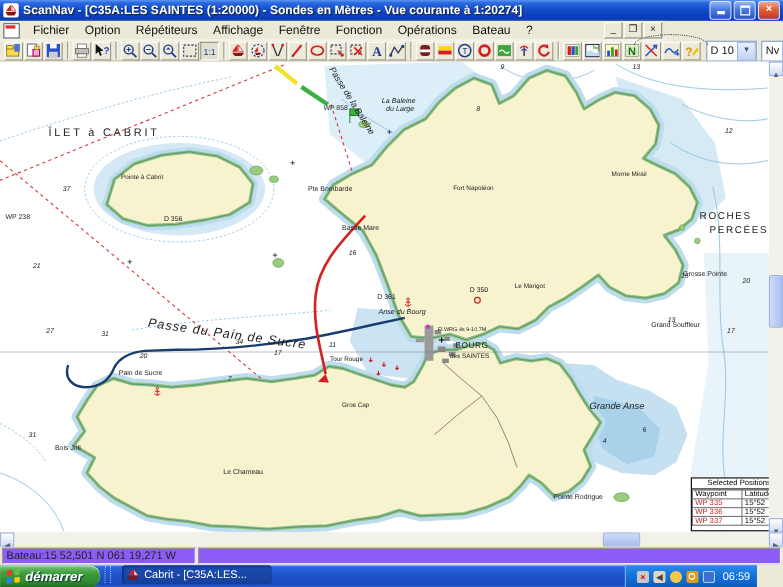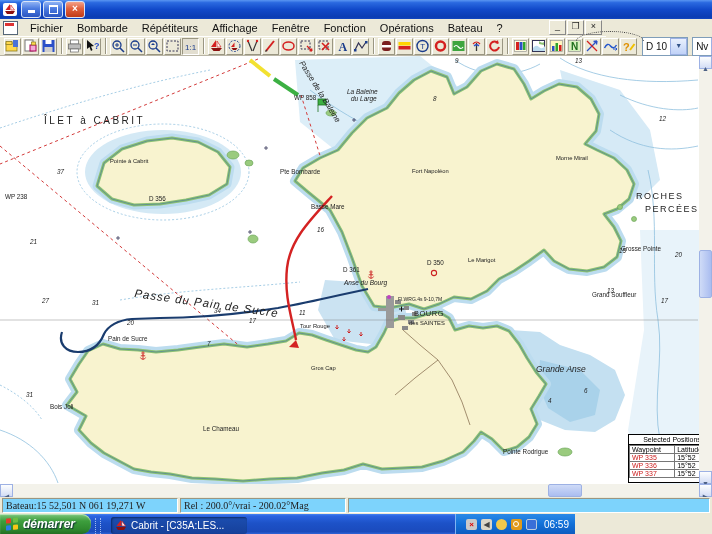--- a/index.html
+++ b/index.html
@@ -67,25 +67,25 @@
     color:#4d6185;text-align:center;box-sizing:border-box;}
   #vsb{position:absolute;left:699px;top:56px;width:13px;height:428px;background:#f3f2ea;}
   #hsb{position:absolute;left:0;top:484px;width:712px;height:13px;background:#f3f2ea;}
   #vsb .thumb{position:absolute;left:0;top:194px;width:13px;height:48px;background:linear-gradient(90deg,#cfdbf7,#aabdf0);border:1px solid #9db1e4;box-sizing:border-box;border-radius:2px;}
   #hsb .thumb{position:absolute;left:548px;top:0;width:34px;height:13px;background:linear-gradient(180deg,#cfdbf7,#aabdf0);border:1px solid #9db1e4;box-sizing:border-box;border-radius:2px;}
   .sb-glyph{font-size:7px;line-height:11px;}
   
   #statusbar{position:absolute;left:0;top:497px;width:712px;height:17px;background:#ECE9D8;
     display:flex;align-items:center;font-size:10px;color:#222;}
   .sfield{height:13px;line-height:13px;border:1px solid;border-color:#9a9682 #fff #fff #9a9682;
-    padding:0 3px;margin-left:2px;white-space:nowrap;overflow:hidden;background:#7dd3fc;font-family:Liberation Serif, serif;}
-  
-  #taskbar{position:absolute;left:0;top:514px;width:575px;height:20px;
+    padding:0 3px;margin-left:2px;white-space:nowrap;overflow:hidden;background:#8b5cf6;}
+  
+  #taskbar{position:absolute;left:0;top:514px;width:688px;height:20px;
     background:linear-gradient(180deg,#4483f4 0%,#2a63e0 10%,#1d52c8 45%,#1a4abc 88%,#2e63d6 100%);
-    display:flex;align-items:flex-end;color:#fff;}
+    display:flex;align-items:flex-start;color:#fff;}
   #startbtn{height:20px;padding:0 16px 0 6px;border-radius:0 9px 9px 0;
     background:linear-gradient(180deg,#7cc77c 0%,#3d9e3d 35%,#2f8a2f 75%,#236f23 100%);
     display:flex;align-items:center;font-style:italic;font-weight:bold;font-size:12px;
     text-shadow:1px 1px 1px #133;box-shadow:inset 0 1px 1px #bfe8bf;}
   .winflag{width:13px;height:12px;margin-right:4px;display:grid;grid-template-columns:6px 6px;grid-gap:1px;transform:skewY(-6deg);}
   .winflag i{width:5px;height:5px;border-radius:1px;}
   .ql-handle{width:4px;height:16px;margin:0 4px;border-left:1px dotted #9db9f0;border-right:1px dotted #9db9f0;}
   #taskbtn{height:17px;width:128px;margin-left:6px;border-radius:3px;
     background:linear-gradient(180deg,#1c4eb0,#16409a);box-shadow:inset 1px 1px 2px #0c2a66;
     display:flex;align-items:center;font-size:10px;padding:0 4px;white-space:nowrap;overflow:hidden;}
@@ -101,38 +101,39 @@
 <div id="screen">
 
   <div id="titlebar">
     <span class="ticon">
       <svg width="12" height="11" viewBox="0 0 12 11">
           <path d="M6 0 L6 6 L1.5 6 Z" fill="#d42020"></path>
           <path d="M6.8 1 L6.8 6 L10.5 6 Z" fill="#fff" stroke="#d42020" stroke-width=".7"></path>
           <path d="M1 7 L11 7 L9 10 L3 10 Z" fill="#8c1010"></path>
         </svg>
     </span>
+    <span class="ttext">ScanNav - [C35A:LES SAINTES (1:20000) - Sondes en Mètres - Vue courante à 1:20274]</span>
     <span class="winbtns">
       <span class="winbtn">
           <span class="minbar"></span>
         </span>
       <span class="winbtn">
           <span class="restbox"></span>
         </span>
       <span class="winbtn close">×</span>
     </span>
   </div>
 
   <div id="menubar">
     <span class="mdicon">
         <i></i>
       </span>
     <span id="menu-items">
         <span class="menu-item">Fichier</span>
-        <span class="menu-item">Bombarde</span>
+        <span class="menu-item">Option</span>
         <span class="menu-item">Répétiteurs</span>
         <span class="menu-item">Affichage</span>
         <span class="menu-item">Fenêtre</span>
         <span class="menu-item">Fonction</span>
         <span class="menu-item">Opérations</span>
         <span class="menu-item">Bateau</span>
         <span class="menu-item">?</span>
       </span>
     <span class="mdibtns">
       <span class="mdibtn">_</span>
@@ -570,21 +571,20 @@
     <div class="sb-btn" style="left:0;top:415px;width:13px;height:13px;"><span class="sb-glyph">▼</span></div>
   </div>
   <div id="hsb">
     <div class="sb-btn" style="left:0;top:0;width:13px;height:13px;"><span class="sb-glyph">◀</span></div>
     <div class="thumb"></div>
     <div class="sb-btn" style="left:699px;top:0;width:13px;height:13px;"><span class="sb-glyph">▶</span></div>
   </div>
 
   <div id="statusbar">
     <span class="sfield" style="width:168px">Bateau:15 52,501 N 061 19,271 W</span>
-    <span class="sfield" style="width:158px">Rel : 200.0°/vrai - 200.02°Mag</span>
     <span class="sfield" style="flex:1;margin-right:2px"></span>
   </div>
 
   <div id="taskbar">
     <div id="startbtn">
       <span class="winflag">
         <i style="background:#e33e2b"></i>
           <i style="background:#6cbe45"></i>
         <i style="background:#2a7fe8"></i>
           <i style="background:#f8c617"></i>

